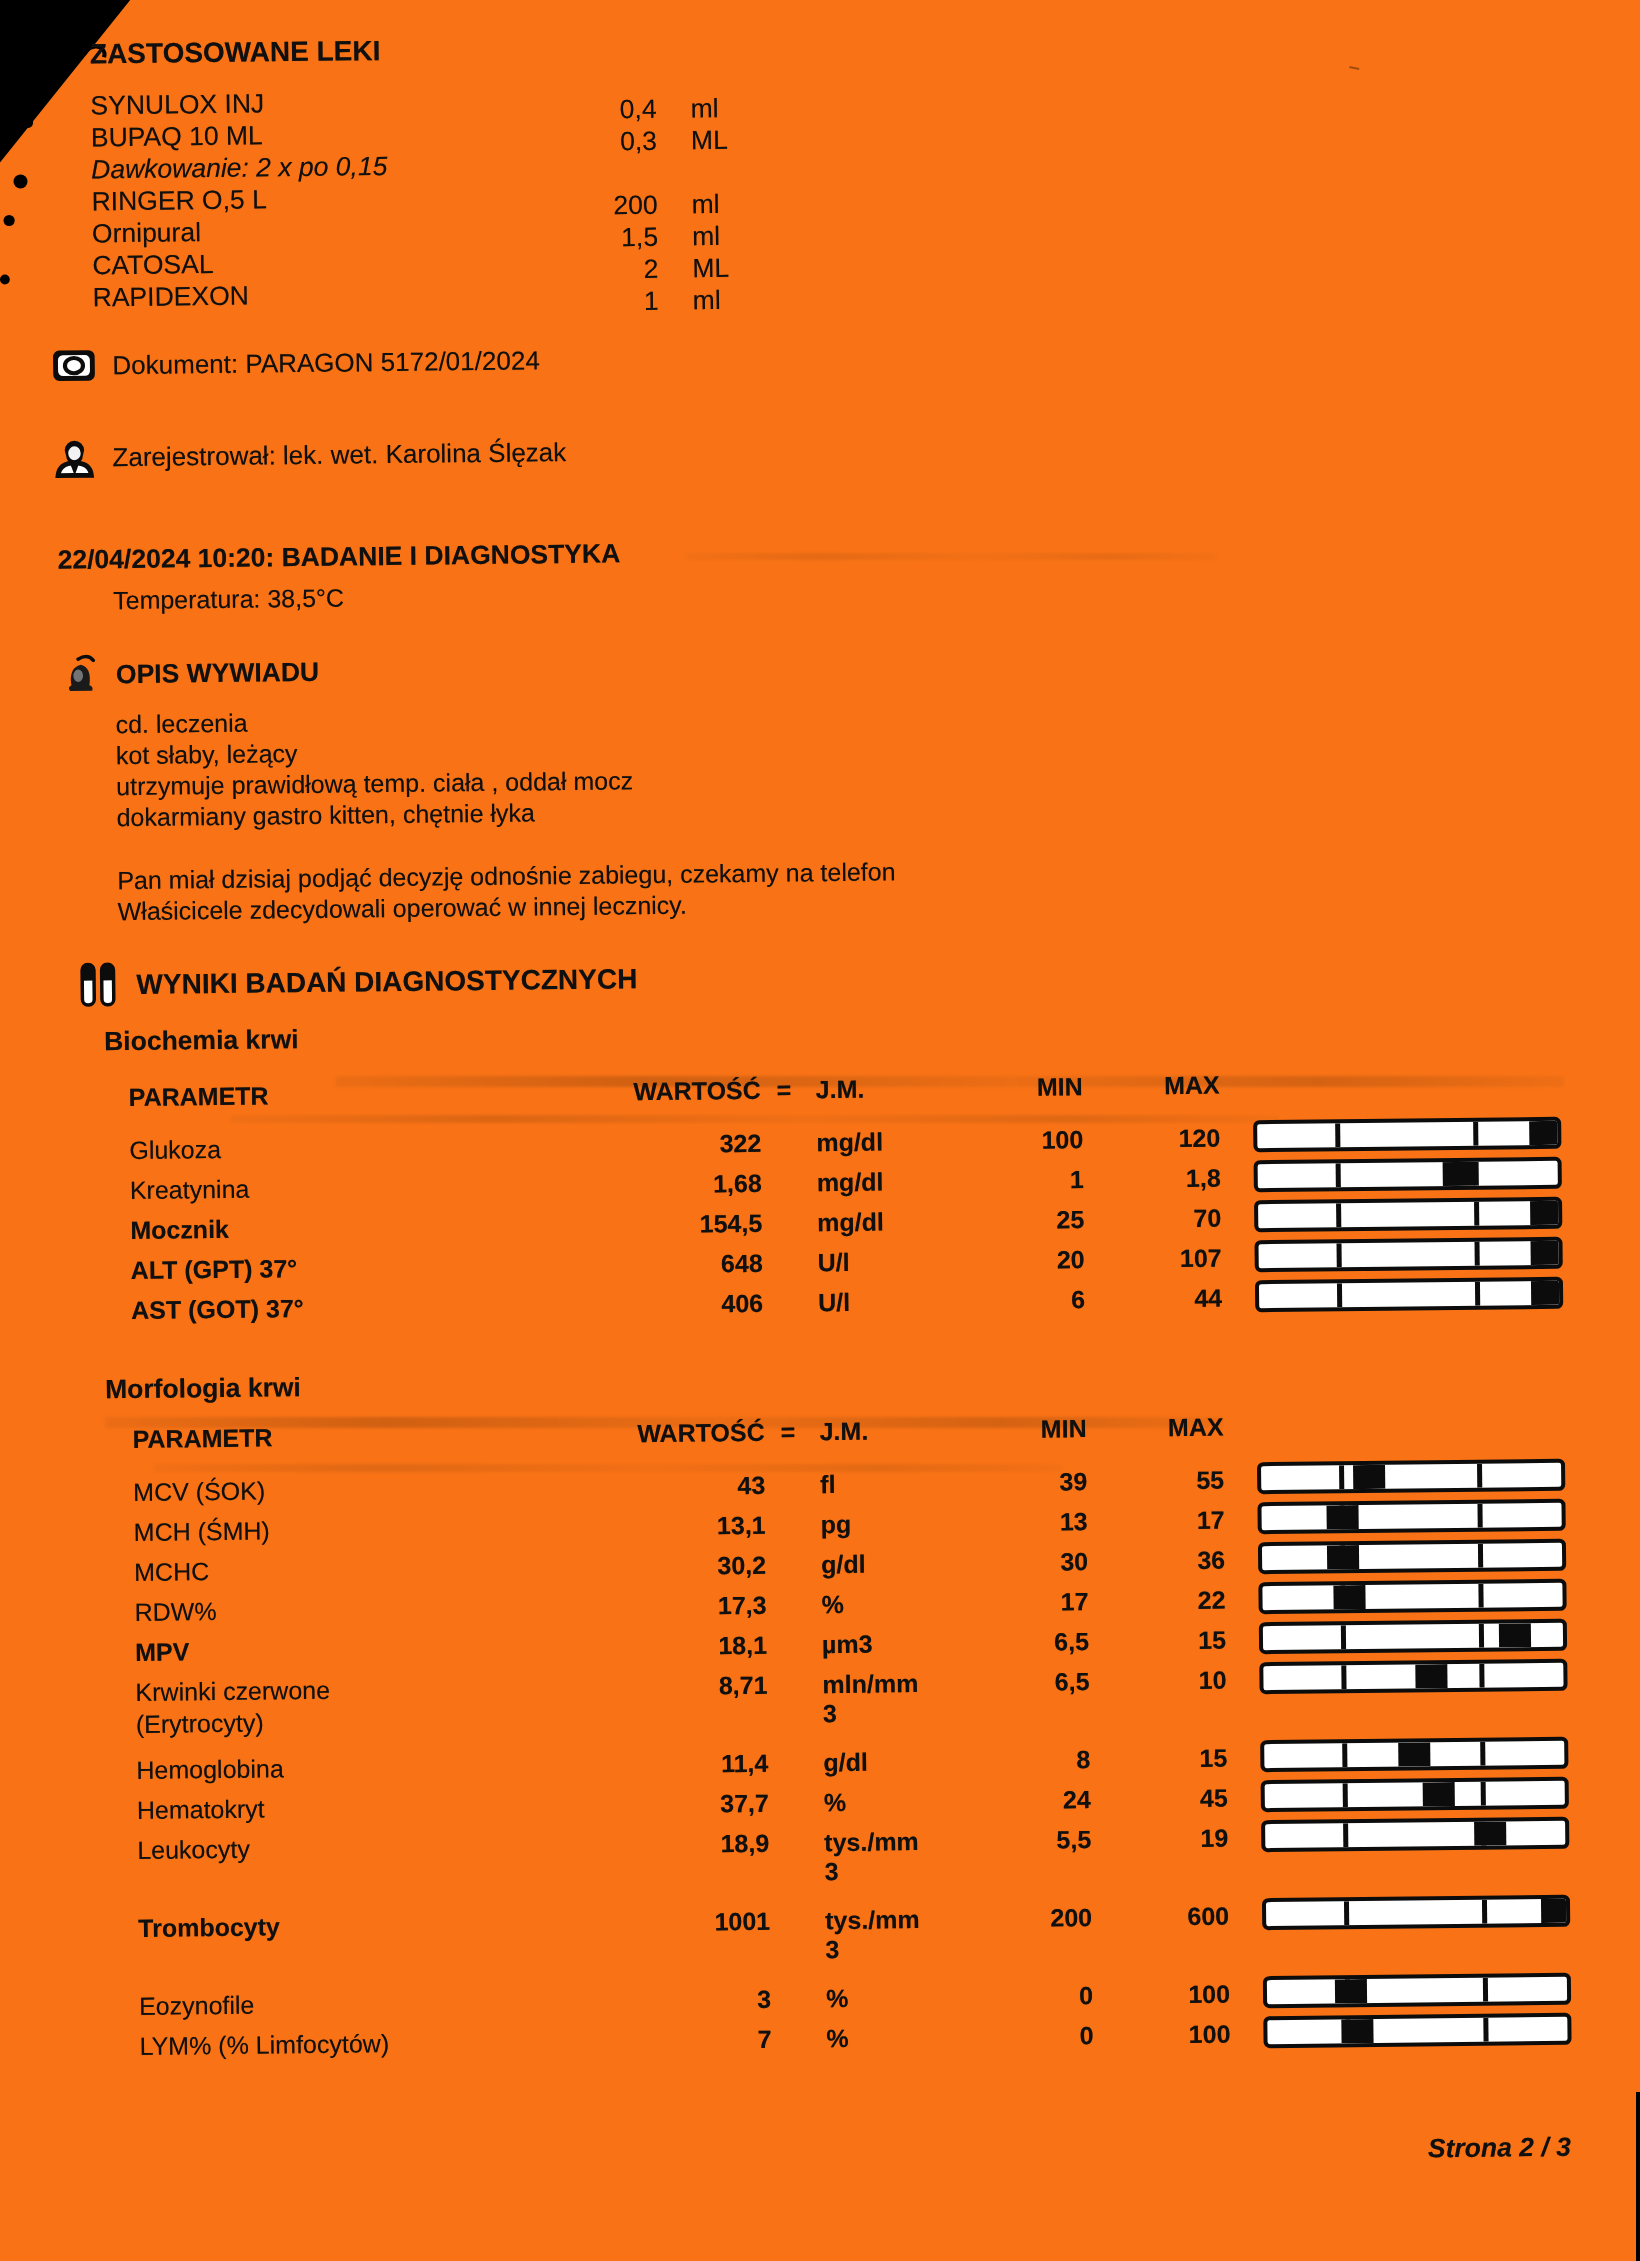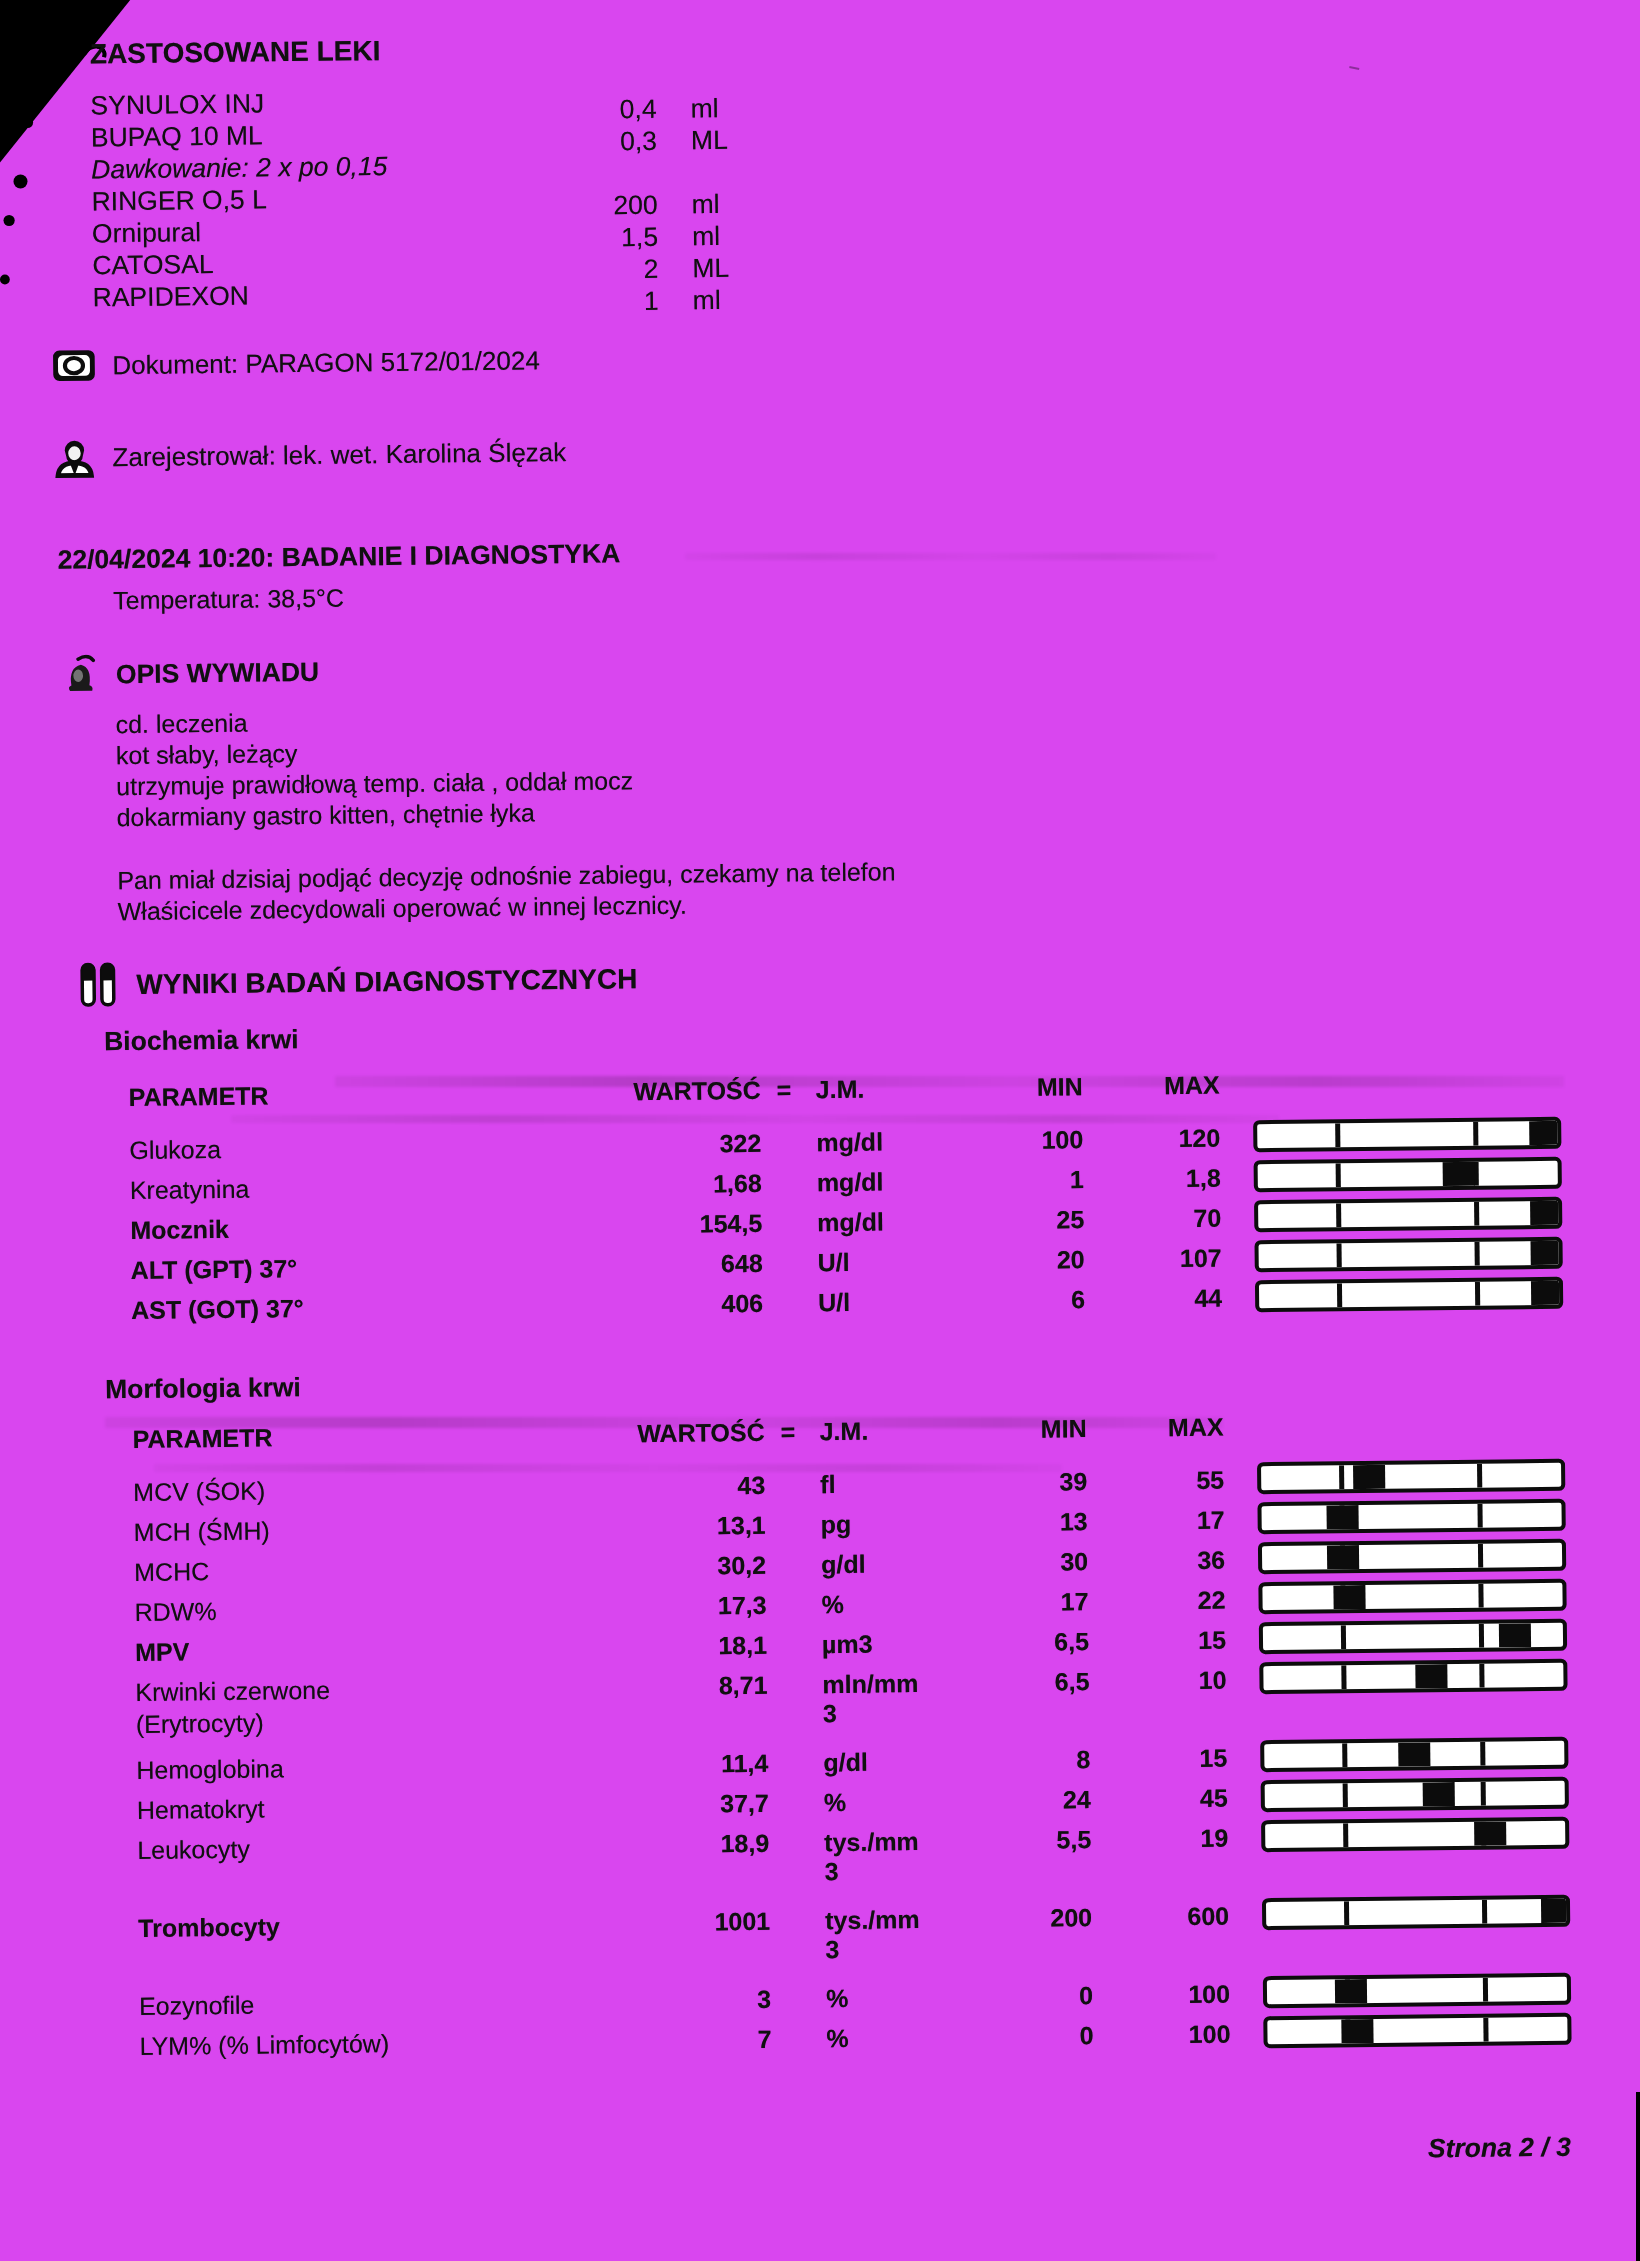--- a/index.html
+++ b/index.html
@@ -1,16 +1,16 @@
 <!DOCTYPE html>
 <html style="font-size:11.2px"><head>
 <meta charset="utf-8">
 <style>
   html,body{margin:0;padding:0;background:#ffffff;}
-  .page{position:relative;width:1641px;height:2261px;background:#d946ef;overflow:hidden;
+  .page{position:relative;width:1641px;height:2261px;background:#f97316;overflow:hidden;
         font-family:"Liberation Sans",sans-serif;color:#101010;}
   .content{position:absolute;inset:0;transform:rotate(-0.65deg);transform-origin:42px 1118px;
            text-shadow:0 0 0.7px rgba(0,0,0,.45);}
   .abs{position:absolute;}
   .b{font-weight:bold;}
   .i{font-style:italic;}
   .fs36{font-size:25px;} .fs38{font-size:26.5px;} .fs40{font-size:28px;}
 
   
   .artifact-tri{position:absolute;left:0;top:0;width:140px;height:171px;background:#000;

